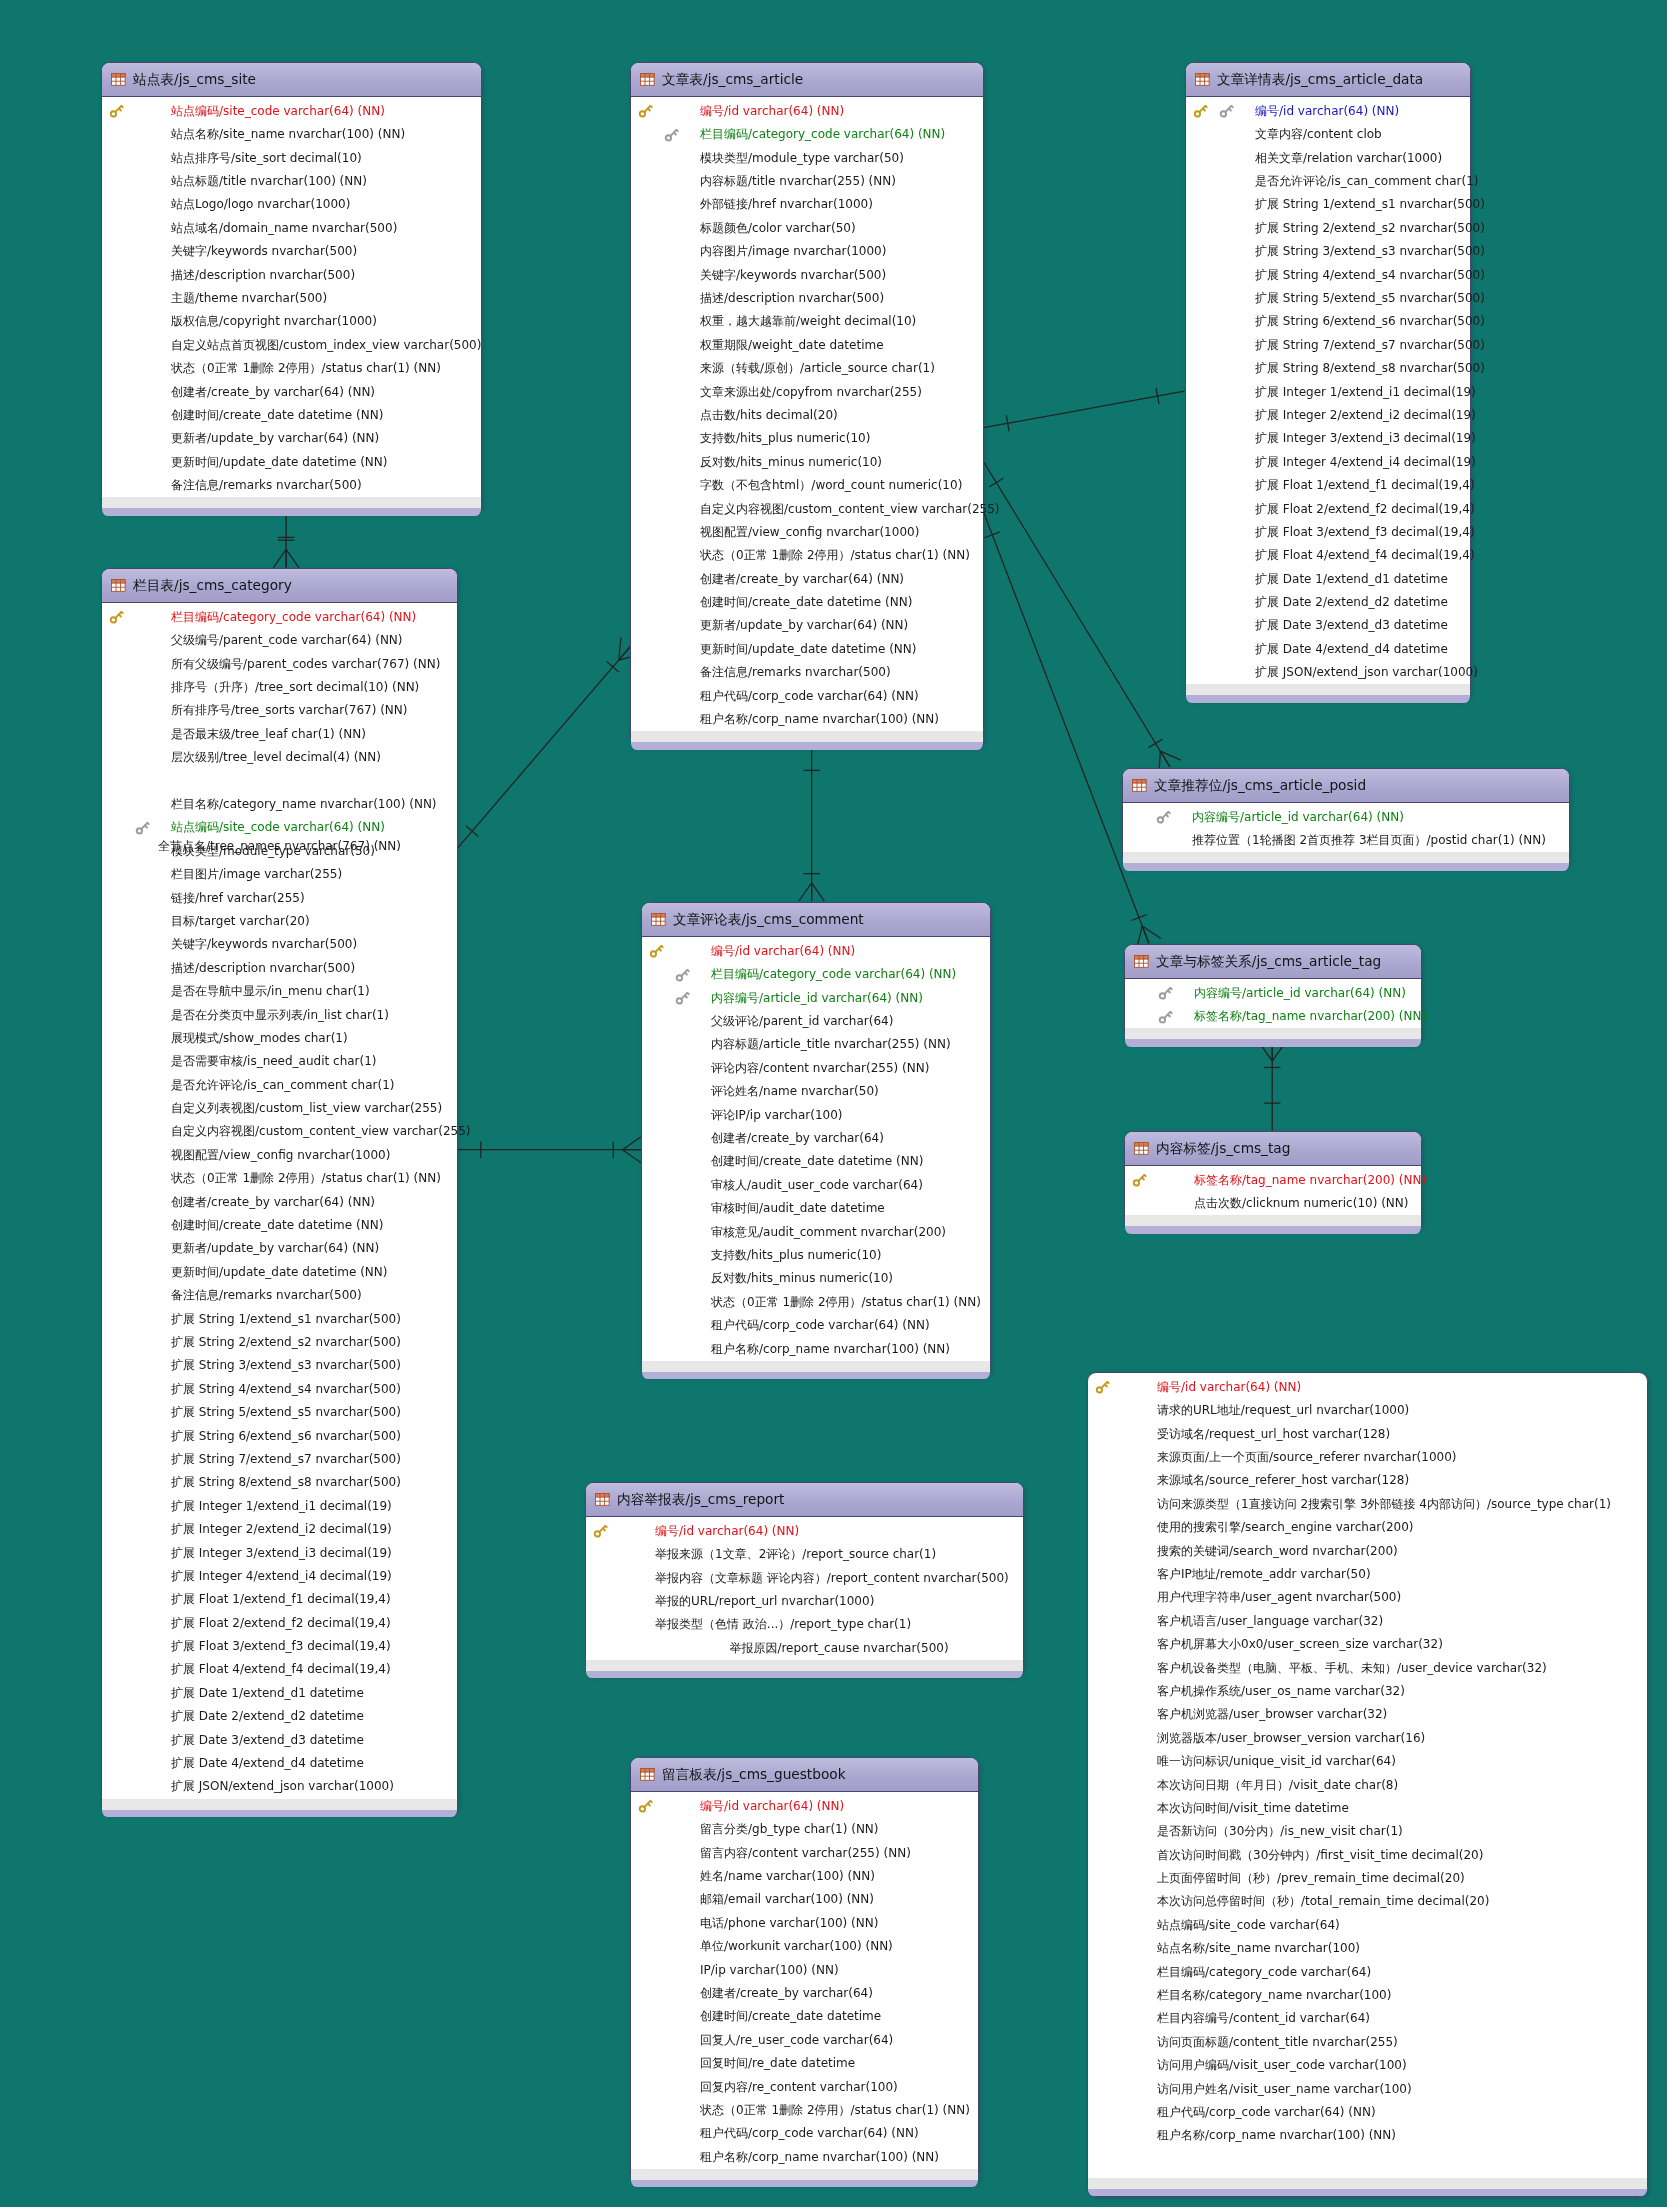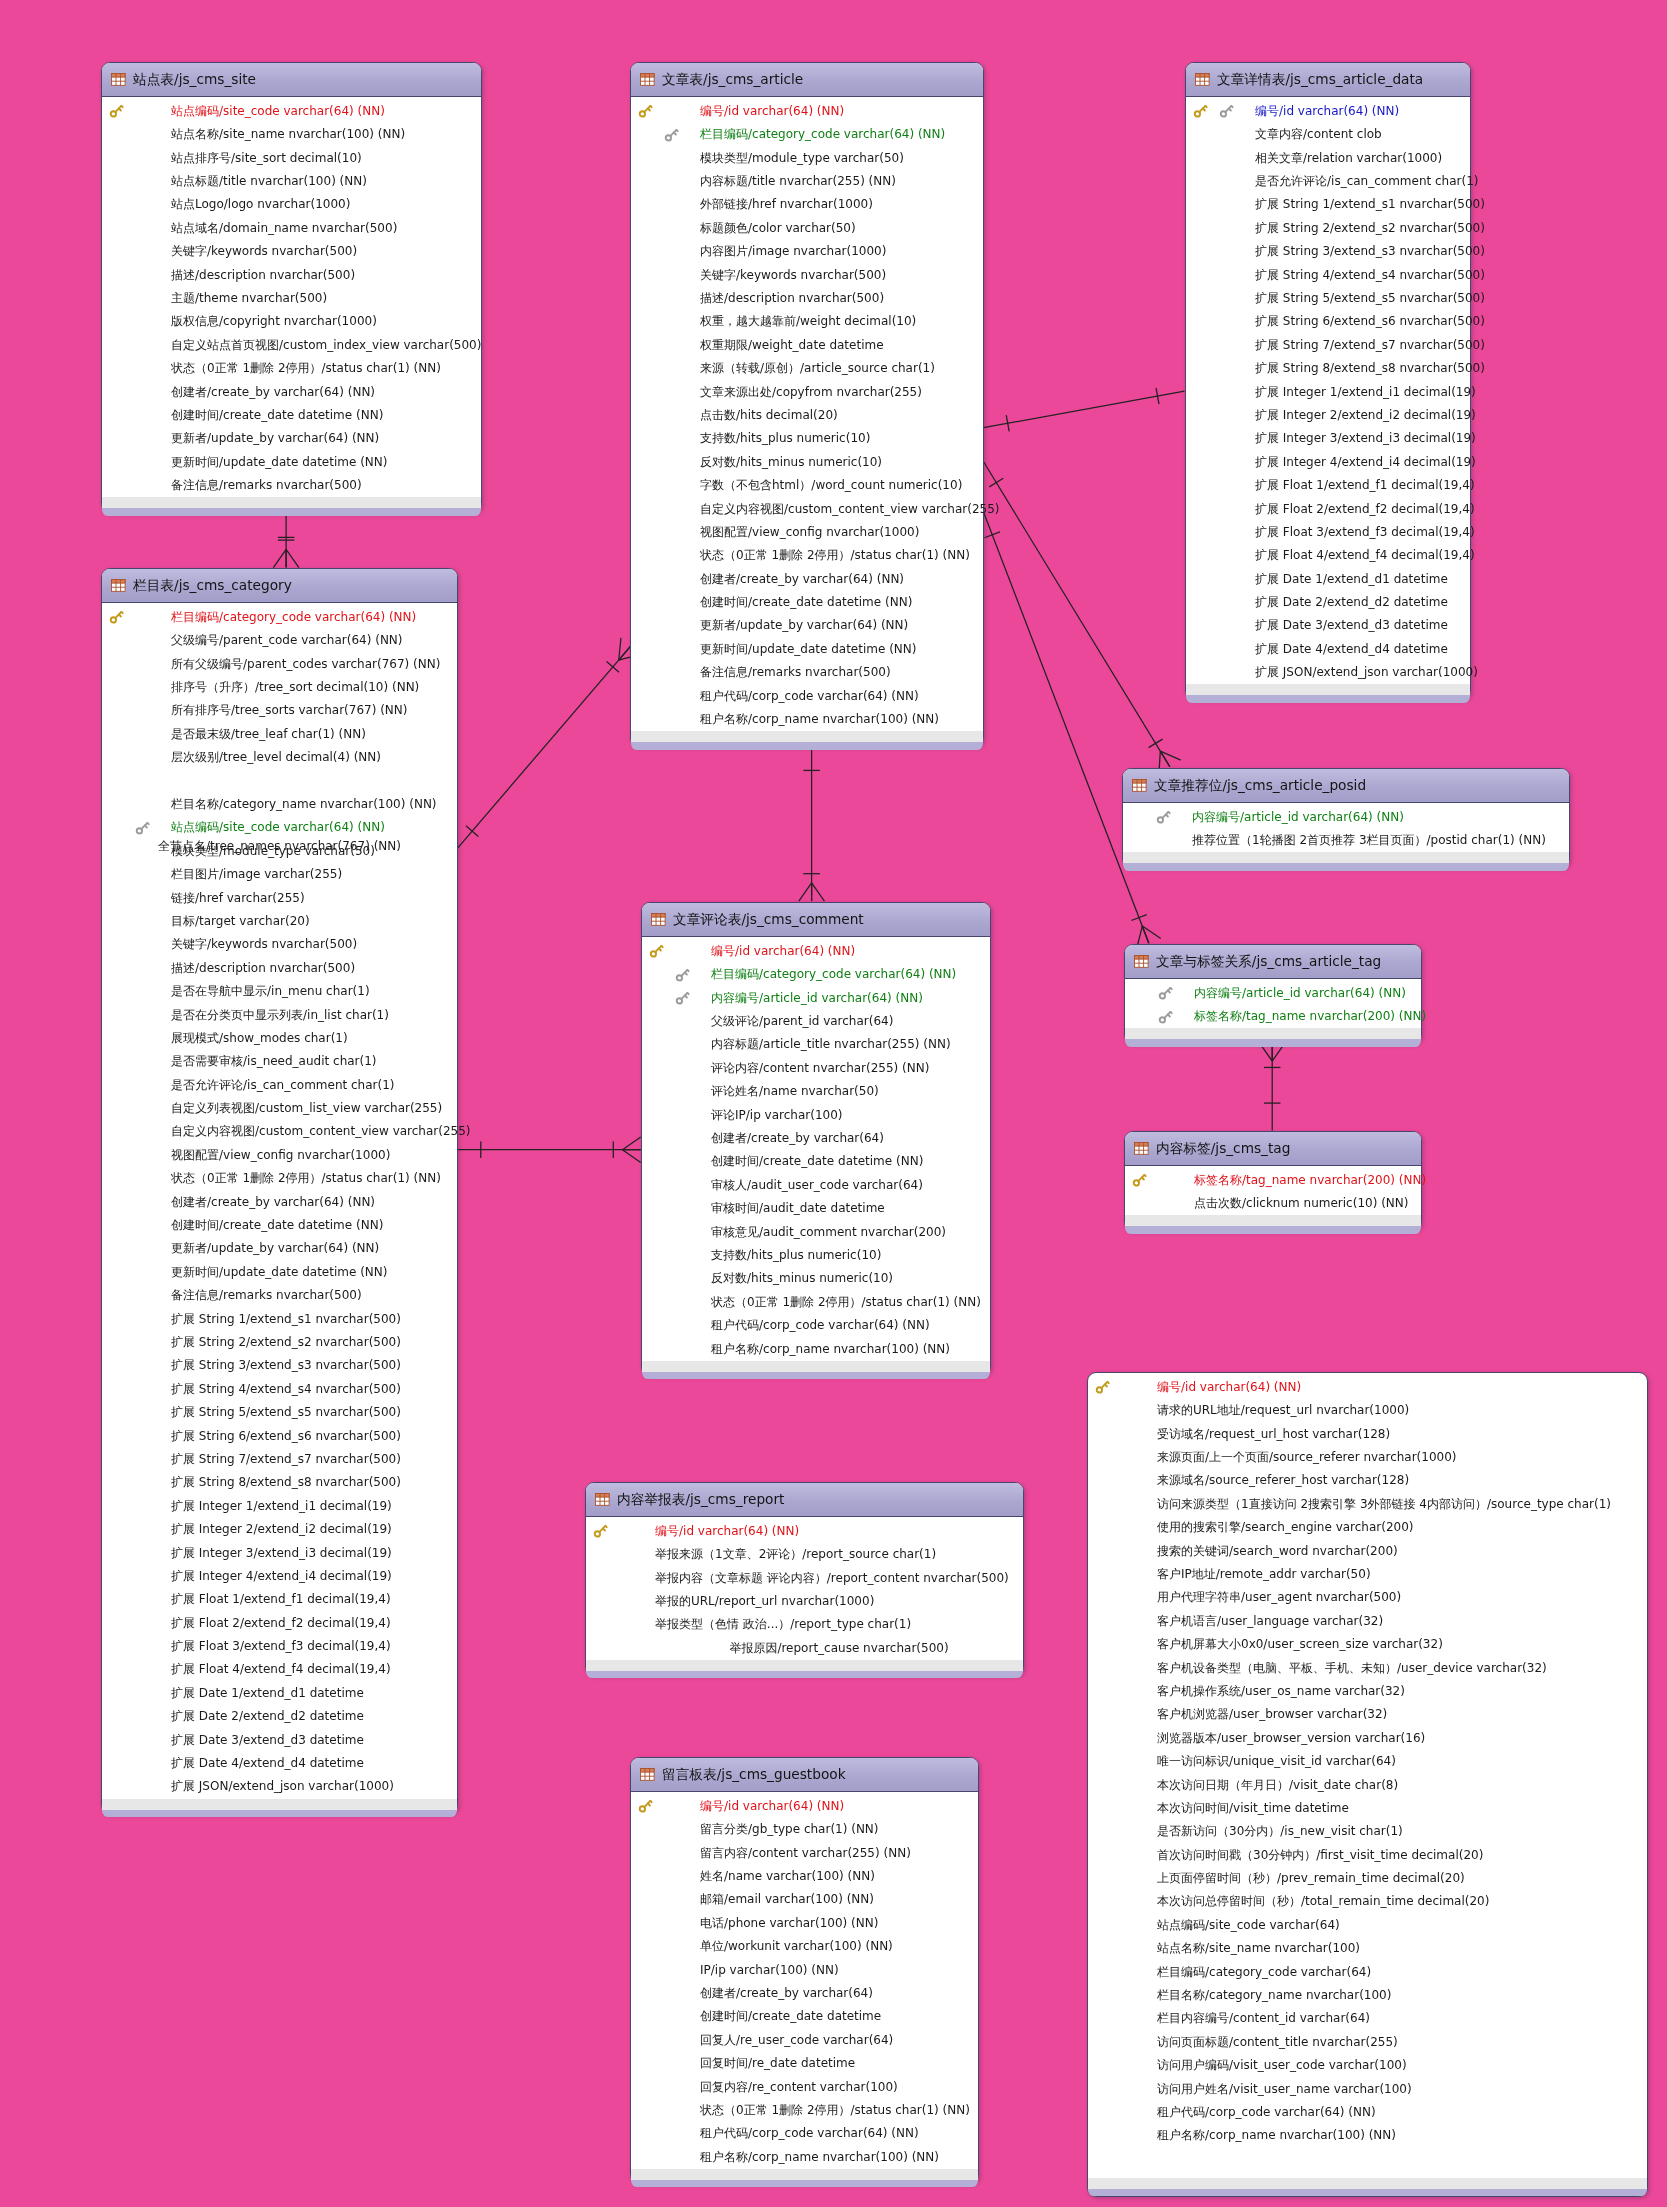--- a/index.html
+++ b/index.html
@@ -1,17 +1,17 @@
 <!DOCTYPE html>
 <html style="font-size:14.6px"><head>
 <meta charset="utf-8">
 <style>
   html,body{margin:0;padding:0;background:#fff;}
   body{font-family:"DejaVu Sans","Liberation Sans",sans-serif;}
-  #canvas{position:relative;width:1668px;height:2208px;background:#ec4899;overflow:hidden;}
+  #canvas{position:relative;width:1668px;height:2208px;background:#0f766e;overflow:hidden;}
   #rels{position:absolute;left:0;top:0;z-index:1;}
   .table{position:absolute;z-index:2;background:#ffffff;border:1.8px solid #45456e;border-radius:9.1px;
          box-shadow:1.8px 1.8px 3.7px rgba(40,40,70,.25);display:flex;flex-direction:column;}
   .thead{height:33px;flex:0 0 33px;background:linear-gradient(180deg,#c0bcdf 0%,#aba7d0 55%,#a29ec9 100%);
          border-bottom:1.8px solid #45456e;border-radius:7.3px 7.3px 0 0;display:flex;align-items:center;padding:0 9.1px;gap:7.3px;}
   .ttitle{font-size:13.7px;color:#141414;white-space:nowrap;}
   .tbody{flex:1 1 auto;padding-top:2.7px;}
   .trow{position:relative;display:flex;align-items:center;white-space:nowrap;}
   .keys{position:relative;flex:0 0 69px;height:100%;}
   .keys svg{position:absolute;top:50%;transform:translateY(-50%);}

